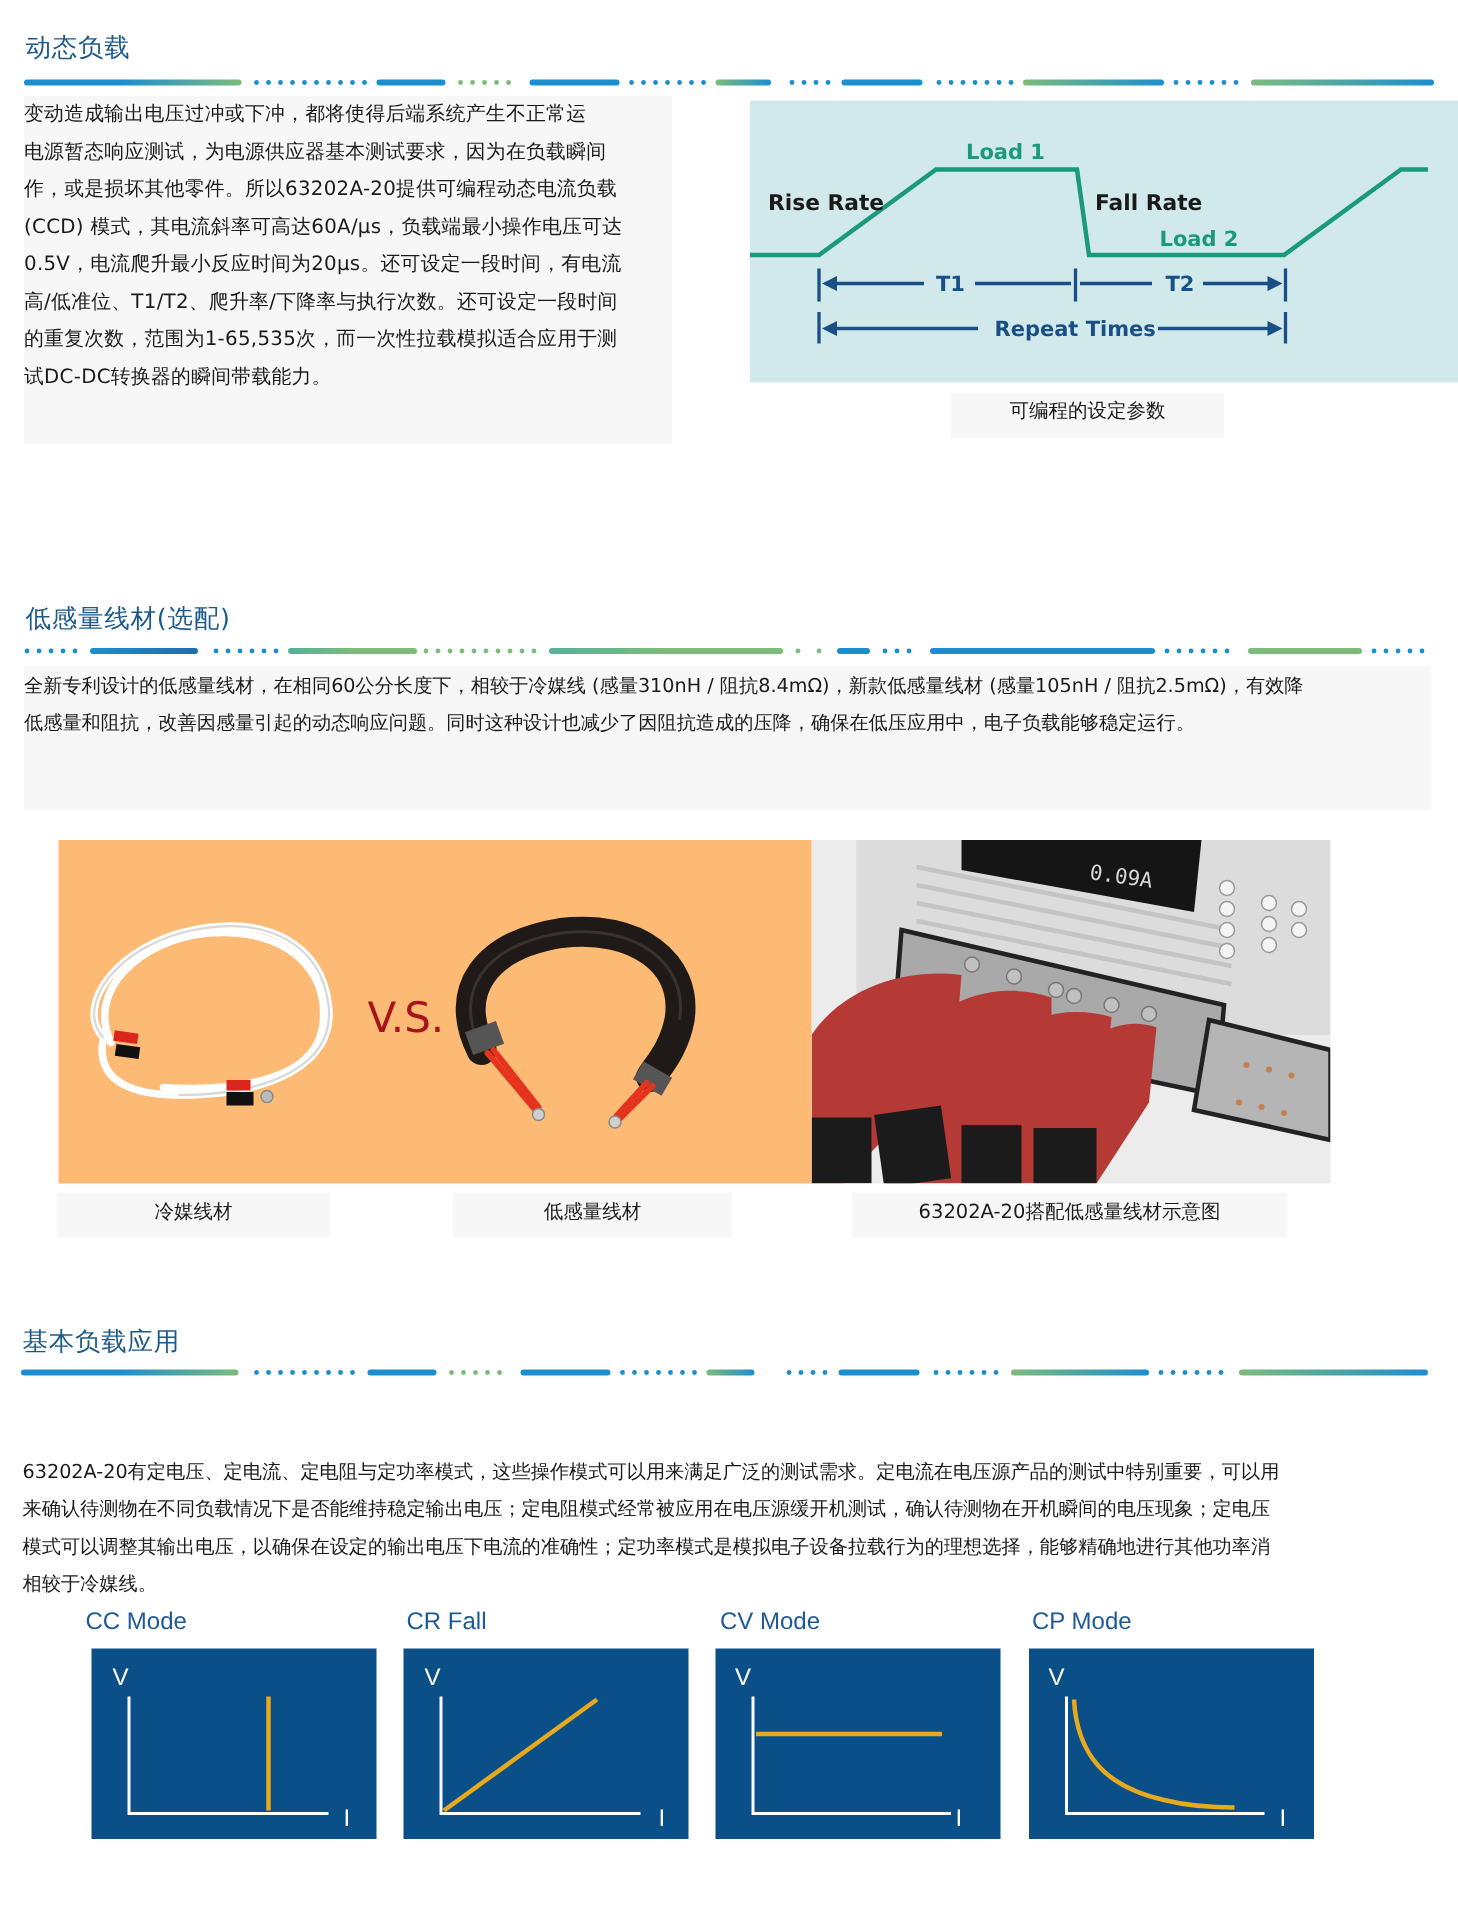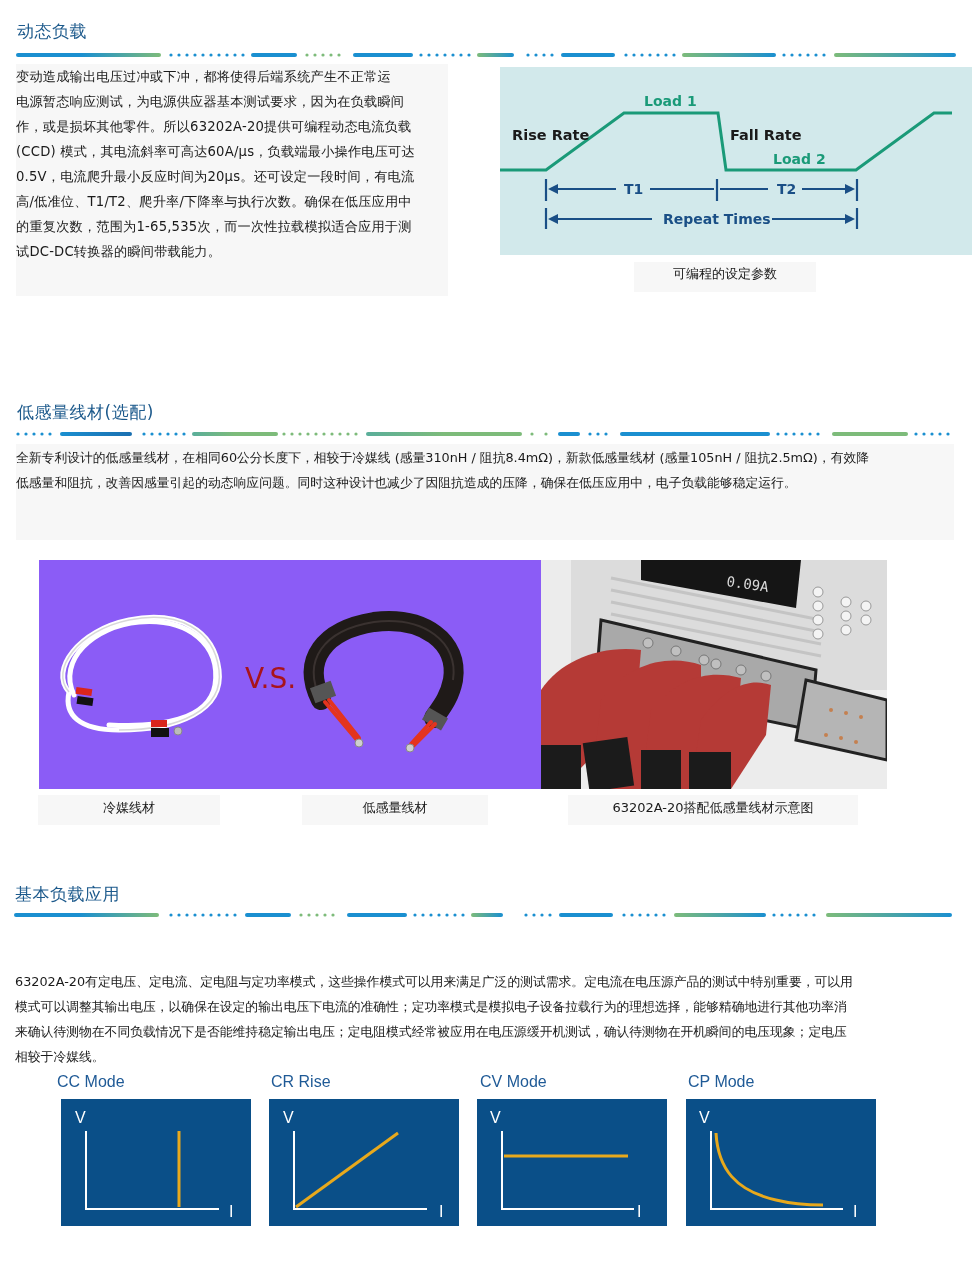--- a/index.html
+++ b/index.html
@@ -116,21 +116,21 @@
   </svg>
 </div>
 
 <div class="para-bg" style="left:16px; top:64px; width:432px; height:232px;"></div>
 <div class="para" style="left:16px; top:64px; width:440px;">
   <div>变动造成输出电压过冲或下冲，都将使得后端系统产生不正常运</div>
   <div>电源暂态响应测试，为电源供应器基本测试要求，因为在负载瞬间</div>
   <div>作，或是损坏其他零件。所以63202A-20提供可编程动态电流负载</div>
   <div>(CCD) 模式，其电流斜率可高达60A/μs，负载端最小操作电压可达</div>
   <div>0.5V，电流爬升最小反应时间为20μs。还可设定一段时间，有电流</div>
-  <div>高/低准位、T1/T2、爬升率/下降率与执行次数。确保在低压应用中</div>
+  <div>高/低准位、T1/T2、爬升率/下降率与执行次数。还可设定一段时间</div>
   <div>的重复次数，范围为1-65,535次，而一次性拉载模拟适合应用于测</div>
   <div>试DC-DC转换器的瞬间带载能力。</div>
 </div>
 
 <div class="diagram">
   <svg width="452" height="188" viewBox="0 0 452 188" font-family="DejaVu Sans, sans-serif">
 
     <polyline points="0,103 46,103 124,46 218,46 226,103 356,103 434,46 452,46" fill="none" stroke="#1a9a78" stroke-width="3"></polyline>
     <text x="144" y="39" font-size="14" font-weight="bold" fill="#1a9a78">Load 1</text>
     <text x="273" y="97" font-size="14" font-weight="bold" fill="#1a9a78">Load 2</text>
@@ -237,21 +237,21 @@
       </g>
   </svg>
 </div>
 
 <div class="para-bg" style="left:16px; top:444px; width:938px; height:96px;"></div>
 <div class="para" style="left:16px; top:445px; width:950px; font-size:12.8px; letter-spacing:0;">
   <div>全新专利设计的低感量线材，在相同60公分长度下，相较于冷媒线 (感量310nH / 阻抗8.4mΩ)，新款低感量线材 (感量105nH / 阻抗2.5mΩ)，有效降</div>
   <div>低感量和阻抗，改善因感量引起的动态响应问题。同时这种设计也减少了因阻抗造成的压降，确保在低压应用中，电子负载能够稳定运行。</div>
 </div>
 
-<div class="photo" style="left:39px; top:560px; width:524px; height:229px; background:#8b5cf6;">
+<div class="photo" style="left:39px; top:560px; width:524px; height:229px; background:#fdba74;">
   <svg width="457" height="229" viewBox="0 0 457 229">
 
     <g fill="none" stroke="#ffffff" stroke-width="5" stroke-linecap="round">
       <path d="M30,132 C10,110 40,70 90,60 C140,50 175,70 180,110 C185,150 140,170 80,170 C40,170 25,155 30,132"></path>
       <path d="M35,135 C18,100 55,66 100,62 C150,58 182,85 176,125 C170,160 120,168 70,165"></path>
     </g>
     <g fill="none" stroke="#d8d8d8" stroke-width="1.5">
       <path d="M30,132 C10,110 40,70 90,60 C140,50 175,70 180,110 C185,150 140,170 80,170"></path>
     </g>
     <rect x="37" y="128" width="16" height="7" fill="#d9251c" transform="rotate(8 45 131)"></rect>
@@ -408,36 +408,36 @@
         <circle cx="784" cy="3" r="1.6"></circle>
         <circle cx="792" cy="3" r="1.6"></circle>
         <circle cx="800" cy="3" r="1.6"></circle>
       </g>
     <rect x="812" y="1" width="126" height="4" rx="2" fill="url(#gF)"></rect>
   </svg>
 </div>
 
 <div class="para" style="left:15px; top:928px; width:950px; font-size:12.8px; letter-spacing:0;margin-top:41px;">
   <div>63202A-20有定电压、定电流、定电阻与定功率模式，这些操作模式可以用来满足广泛的测试需求。定电流在电压源产品的测试中特别重要，可以用</div>
+  <div>来确认待测物在不同负载情况下是否能维持稳定输出电压；定电阻模式经常被应用在电压源缓开机测试，确认待测物在开机瞬间的电压现象；定电压</div>
   <div>模式可以调整其输出电压，以确保在设定的输出电压下电流的准确性；定功率模式是模拟电子设备拉载行为的理想选择，能够精确地进行其他功率消</div>
-  <div>来确认待测物在不同负载情况下是否能维持稳定输出电压；定电阻模式经常被应用在电压源缓开机测试，确认待测物在开机瞬间的电压现象；定电压</div>
   <div>相较于冷媒线。</div>
 </div>
 
 <div class="mode-title" style="left:57px; top:1073px;">CC Mode</div>
 <div class="mode-box" style="left:61px; top:1099px;">
   <svg width="190" height="127" viewBox="0 0 190 127" font-family="Liberation Sans, sans-serif">
     <text x="14" y="24" font-size="16" fill="#fff">V</text>
     <polyline points="25,32 25,110 158,110" fill="none" stroke="#fff" stroke-width="2"></polyline>
     <text x="168" y="118" font-size="16" fill="#fff">I</text>
     <line x1="118" y1="32" x2="118" y2="108" stroke="#e8a91c" stroke-width="3"></line>
   </svg>
 </div>
 
-<div class="mode-title" style="left:271px; top:1073px;">CR Rise</div>
+<div class="mode-title" style="left:271px; top:1073px;">CR Fall</div>
 <div class="mode-box" style="left:269px; top:1099px;">
   <svg width="190" height="127" viewBox="0 0 190 127" font-family="Liberation Sans, sans-serif">
     <text x="14" y="24" font-size="16" fill="#fff">V</text>
     <polyline points="25,32 25,110 158,110" fill="none" stroke="#fff" stroke-width="2"></polyline>
     <text x="170" y="118" font-size="16" fill="#fff">I</text>
     <line x1="27" y1="108" x2="129" y2="34" stroke="#e8a91c" stroke-width="3"></line>
   </svg>
 </div>
 
 <div class="mode-title" style="left:480px; top:1073px;">CV Mode</div>

